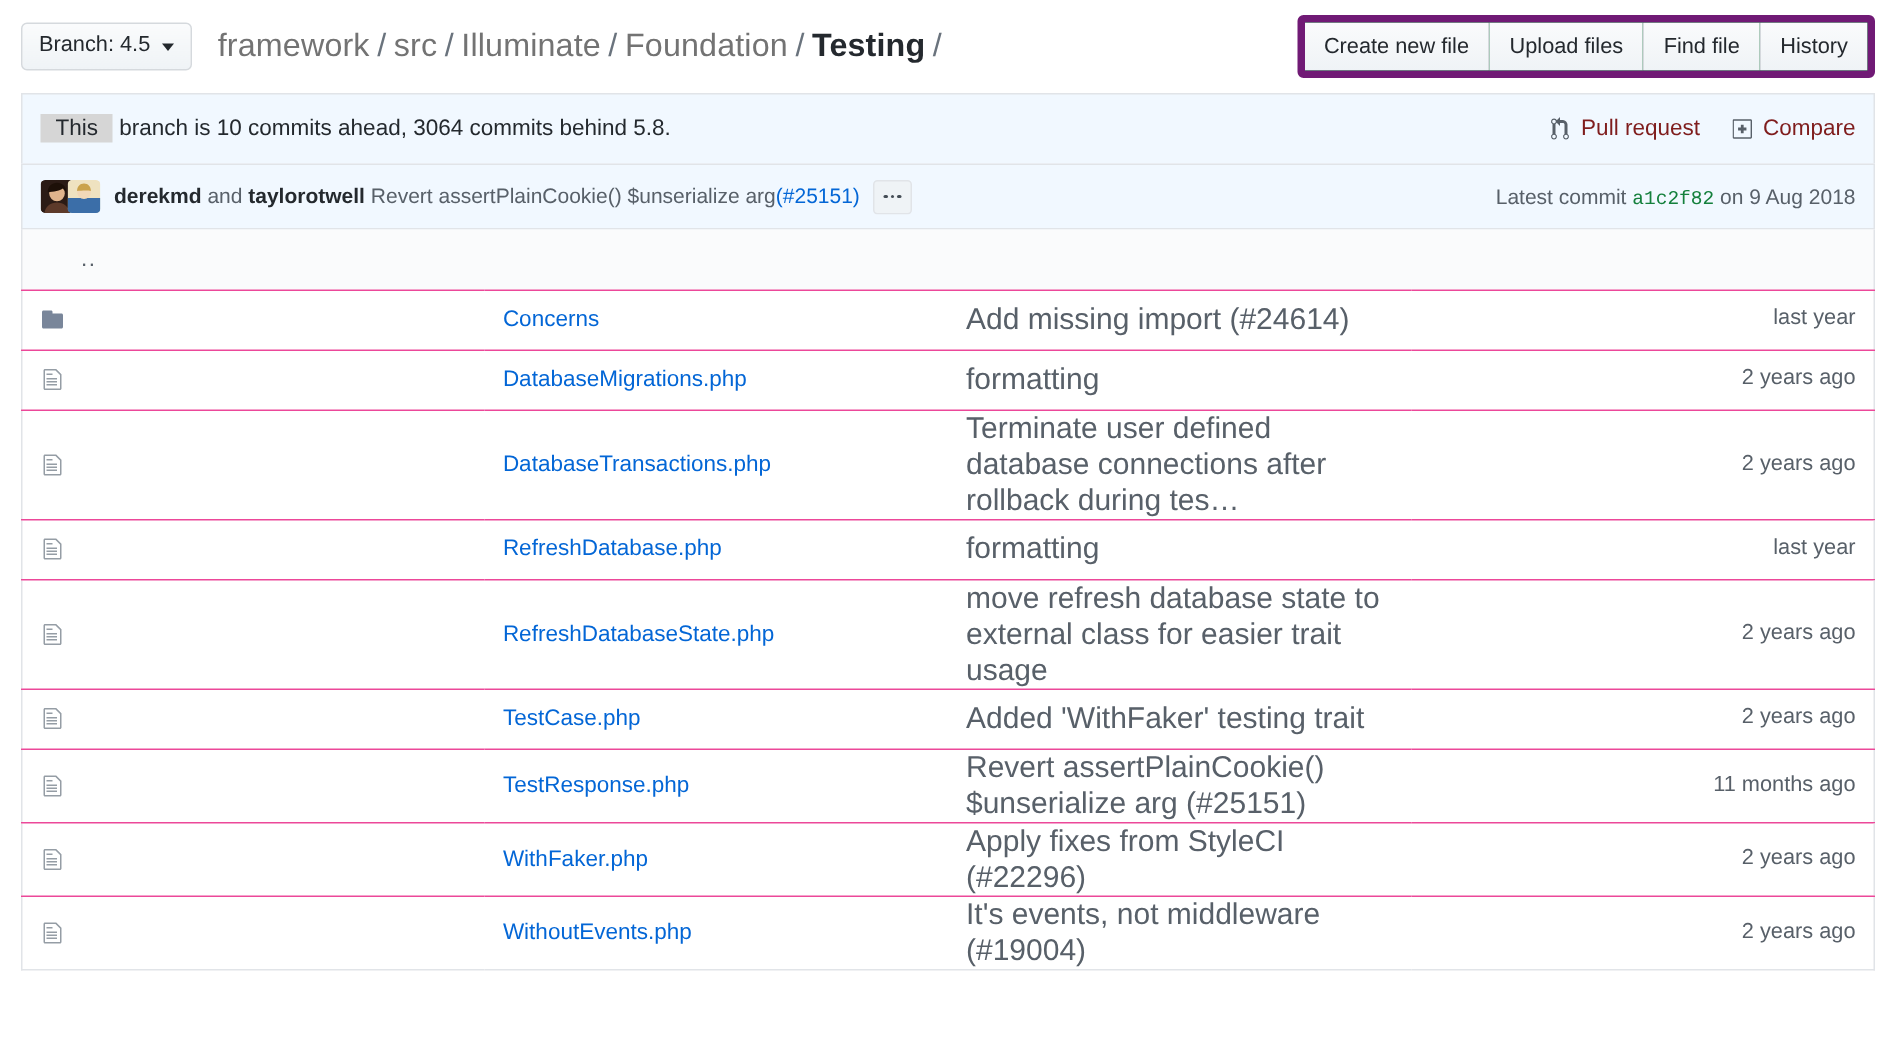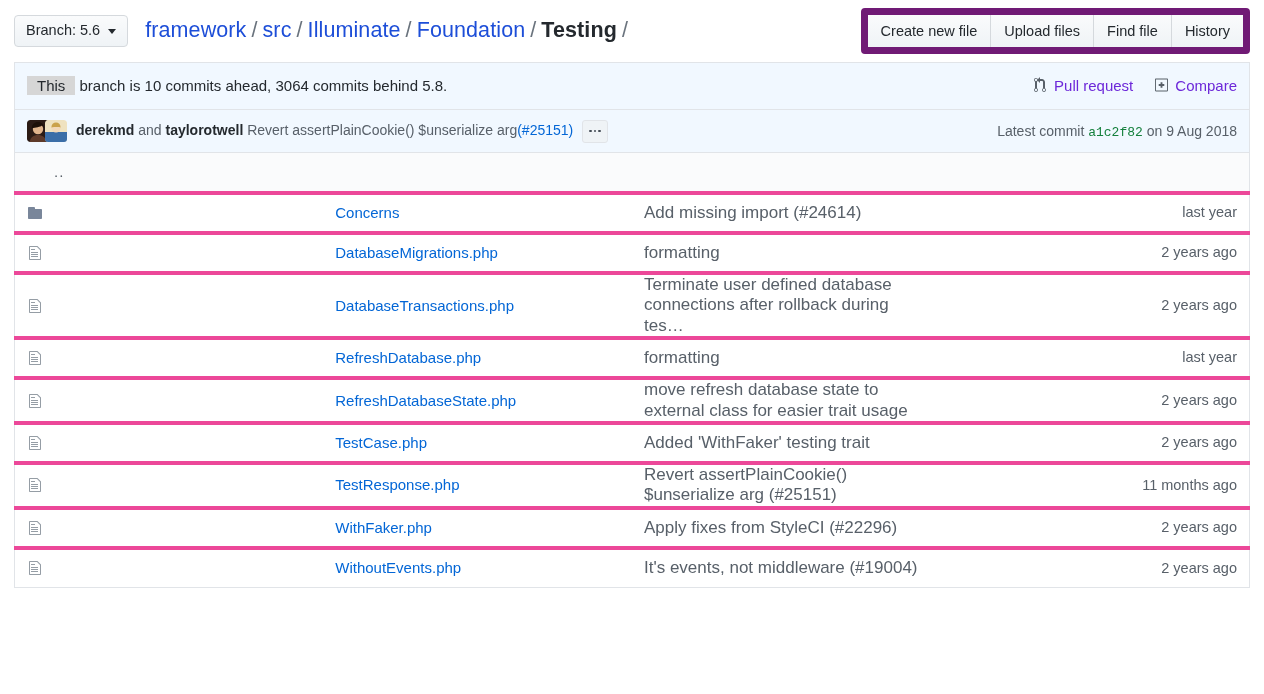--- a/index.html
+++ b/index.html
@@ -57,39 +57,39 @@
 
   .breadcrumb {
     margin-left: 17px;
     font-size: 21.5px;
     line-height: 1.1;
     color: #24292e;
     white-space: nowrap;
     letter-spacing: 0.1px;
   }
   .breadcrumb a {
-    color: #1d4ed8;
+    color: #737373;
     text-decoration: none;
     font-weight: 700;
   }
   .breadcrumb a.thin { font-weight: 400; }
   .breadcrumb .sep { color: #6a737d; font-weight: 400; padding: 0 5px; }
   .breadcrumb .current {
     color: #24292e;
     font-weight: 700;
   }
 
   .topbar-actions {
     margin-left: auto;
     display: flex;
     align-items: stretch;
   }
   .btn-group {
     display: flex;
-    border: 7px solid #701a75;
+    border: 5px solid #701a75;
     border-radius: 4px;
     overflow: hidden;
     background: #15803d;
   }
   .btn-group button {
     background: linear-gradient(#fafbfc, #eff3f6);
     border: none;
     border-left: 1px solid #d5d9dd;
     padding: 8px 13px;
     font-family: inherit;
@@ -119,23 +119,23 @@
     padding: 1px 10px;
   }
   .branch-status .status-actions {
     margin-left: auto;
     display: flex;
     align-items: center;
     gap: 22px;
   }
   .status-link {
     display: inline-flex;
-    align-items: flex-start;
+    align-items: center;
     gap: 7px;
-    color: #6d28d9;
+    color: #7f1d1d;
     text-decoration: none;
     font-size: 15px;
     cursor: pointer;
   }
   .status-link svg { display: block; }
 
   
   .commit-row {
     margin: 0 14px;
     border: 1px solid #e1e4e8;
@@ -208,21 +208,21 @@
     margin: 0 14px;
     border: 1px solid #e1e4e8;
     border-top: none;
     border-collapse: collapse;
     width: calc(100% - 28px);
     box-sizing: border-box;
     table-layout: fixed;
   }
   .file-table tr { height: 40px; }
   .file-table td {
-    border-top: 4px solid #ec4899;
+    border-top: 1px solid #ec4899;
     padding: 0 12px;
     vertical-align: middle;
     font-size: 15px;
     line-height: 1.2;
   }
   .row-up td {
     background: #fafbfc;
     border-top: none;
     height: 33px;
   }
@@ -251,34 +251,34 @@
   }
   .name-link {
     color: #0366d6;
     text-decoration: none;
     font-size: 15px;
     cursor: pointer;
   }
   .msg-link {
     color: #586069;
     text-decoration: none;
-    font-size: 17px;
+    font-size: 20px;
     cursor: pointer;
   }
   .icon-wrap { display: block; line-height: 0; }
 </style>
 </head>
 <body>
 
 <div class="page">
 
   <div class="topbar">
 
     <button class="branch-btn">
-      <span>Branch: 5.6</span>
+      <span>Branch: 4.5</span>
       <span class="caret"></span>
     </button>
 
     <div class="breadcrumb">
       <a href="#" class="thin">framework</a><span class="sep">/</span><a href="#" class="thin">src</a><span class="sep">/</span><a href="#" class="thin">Illuminate</a><span class="sep">/</span><a href="#" class="thin">Foundation</a><span class="sep">/</span><span class="current">Testing</span><span class="sep">/</span>
     </div>
 
     <div class="topbar-actions">
       <div class="btn-group">
         <button>Create new file</button>

